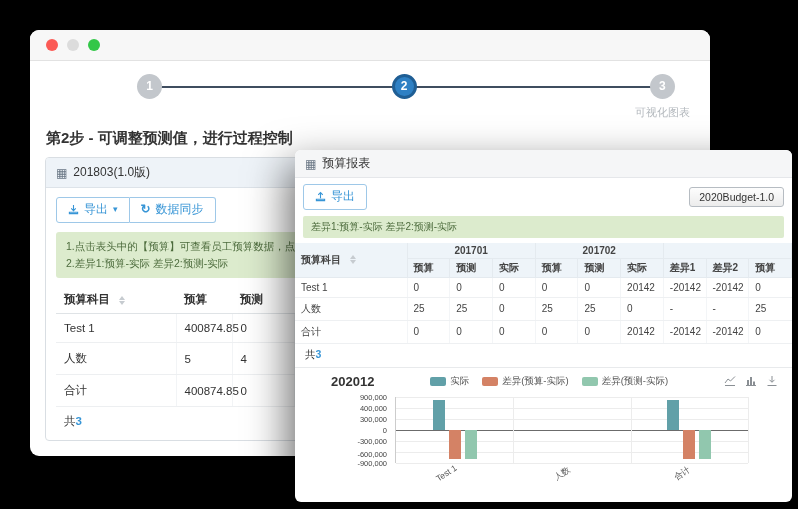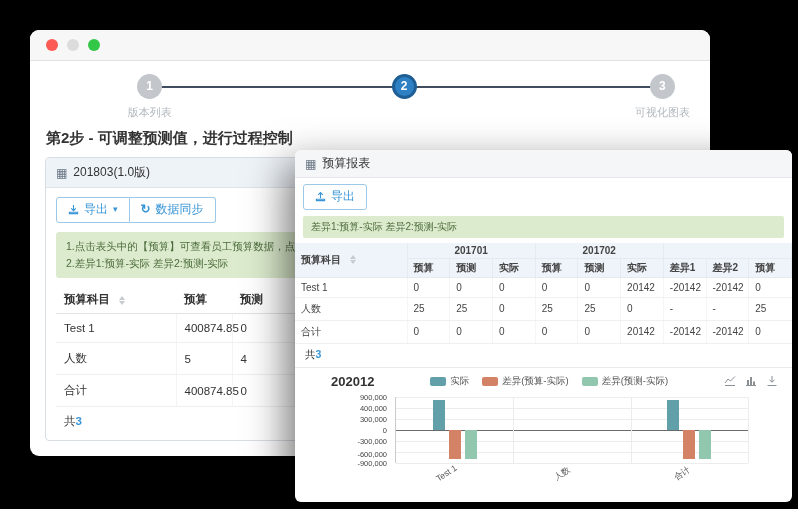--- a/index.html
+++ b/index.html
@@ -109,21 +109,20 @@
   <div class="titlebar">
     <span class="dot dot-red"></span>
     <span class="dot dot-gray"></span>
     <span class="dot dot-green"></span>
   </div>
 
   <div class="stepper">
     <div class="step-line"></div>
     <div class="step step-1">
       <div class="step-circle">1</div>
-      <div class="step-label">版本列表</div>
     </div>
     <div class="step step-2 active">
       <div class="step-circle">2</div>
     </div>
     <div class="step step-3">
       <div class="step-circle">3</div>
       <div class="step-label">可视化图表</div>
     </div>
   </div>
 
@@ -210,20 +209,21 @@
     <span>预算报表</span>
   </div>
 
   <div class="fw-toolbar">
     <button class="btn" style="border-radius:3px">
       <svg width="11" height="11" viewBox="0 0 12 12">
           <path d="M6 8V2M3.5 4.2L6 1.7 8.5 4.2M1.5 9h9v1.5h-9z" stroke="#3795d6" stroke-width="1.2" fill="none"></path>
         </svg>
       <span>导出</span>
     </button>
+    <div class="version-select">2020Budget-1.0</div>
   </div>
 
   <div class="fw-alert">差异1:预算-实际 差异2:预测-实际</div>
 
   <table class="ftable">
     <colgroup>
       <col style="width:112px">
         <col>
         <col>
         <col>

